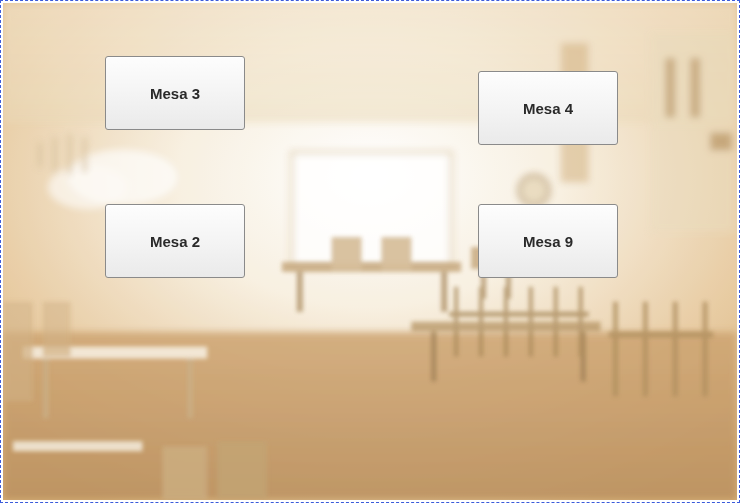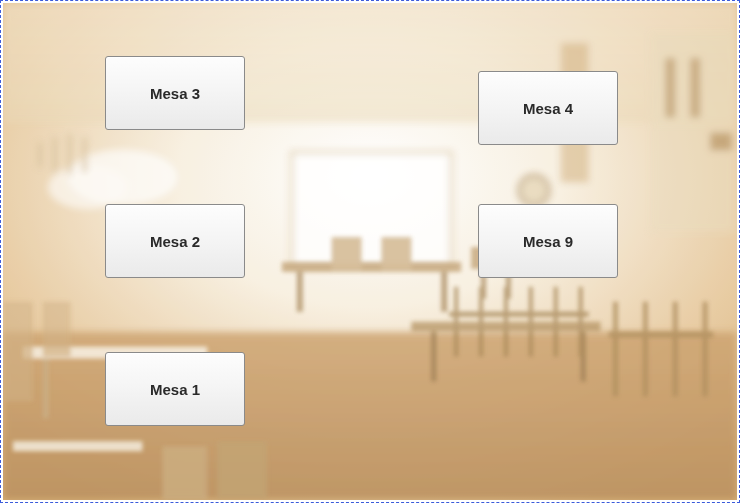--- a/index.html
+++ b/index.html
@@ -142,16 +142,15 @@
         <rect x="470" y="245" width="45" height="22" fill="#b8935e"></rect>
         <rect x="480" y="267" width="5" height="30" fill="#9f7c49"></rect>
         <rect x="505" y="267" width="5" height="30" fill="#9f7c49"></rect>
       </g>
       <rect width="737" height="499" fill="#ffffff" opacity="0.12"></rect>
     </svg>
   </div>
 
   <button class="table-button btn-left-top">Mesa 3</button>
   <button class="table-button btn-left-mid">Mesa 2</button>
-  <button class="table-button btn-left-bot">Mesa 1</button>
   <button class="table-button btn-right-top">Mesa 4</button>
   <button class="table-button btn-right-mid">Mesa 9</button>
 </div>
 
 </body></html>

